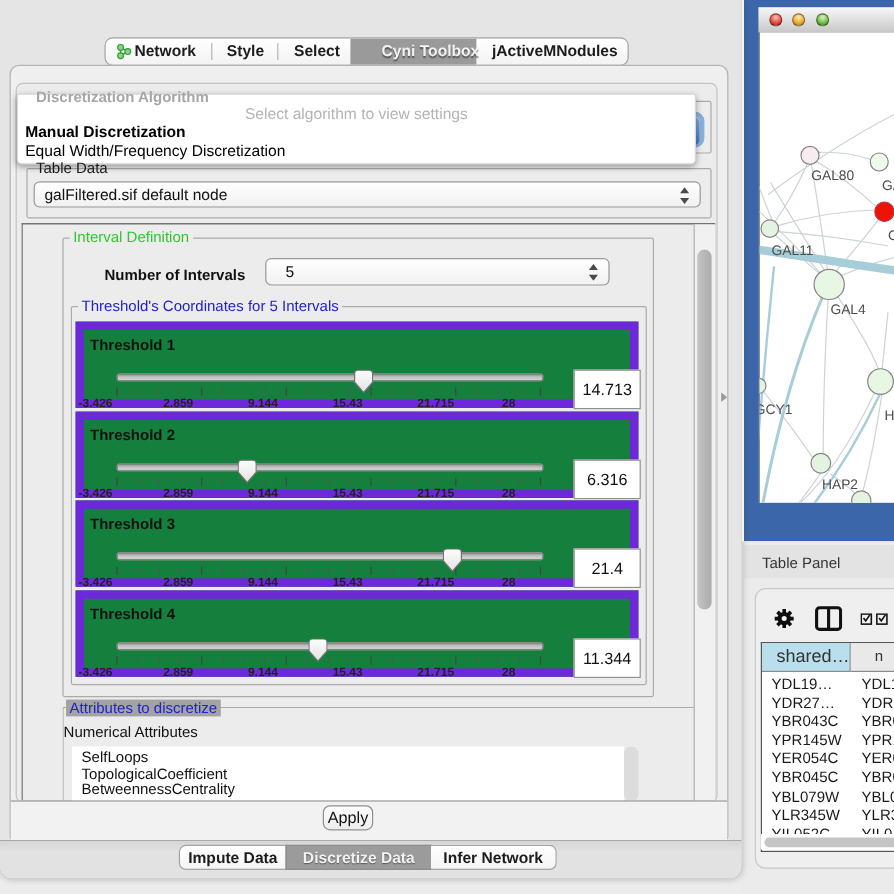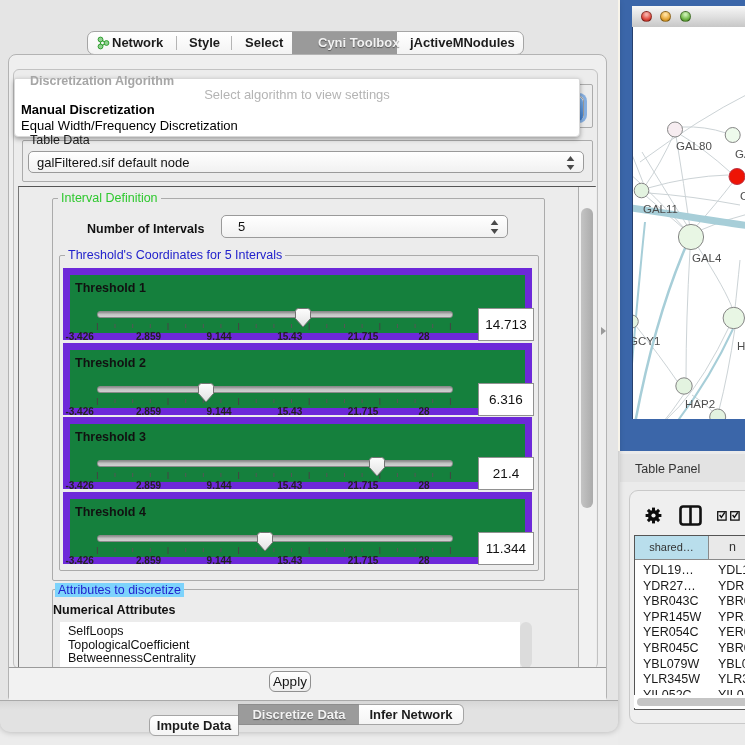--- a/index.html
+++ b/index.html
@@ -173,21 +173,21 @@
     <rect x="0.7" y="0.7" width="8.4" height="8.4" fill="none" stroke="#111" stroke-width="1.3"></rect>
     <path d="M2.6,4 L4.4,6.4 L7.8,1.4" fill="none" stroke="#111" stroke-width="1.4"></path>
     <rect x="13.7" y="0.7" width="8.4" height="8.4" fill="none" stroke="#111" stroke-width="1.3"></rect>
     <path d="M15.6,4 L17.4,6.4 L20.8,1.4" fill="none" stroke="#111" stroke-width="1.4"></path>
   </svg>
 
   <div style="position:absolute;left:4px;top:44px;width:155px;height:173px;background:#fff;
        border:1px solid #555;border-right:none;">
     <div style="position:absolute;left:0;top:0;width:73px;height:23px;background:#b9deec;
          border-right:1px solid #8a8a8a;border-bottom:1px solid #8a8a8a;
-         font-size:11px;color:#333;text-align:center;line-height:23px;">shared…</div>
+         font-size:15px;color:#333;text-align:right;line-height:23px;">shared…</div>
     <div style="position:absolute;left:74px;top:0;width:90px;height:23px;background:#e9e9e9;
          border-bottom:1px solid #8a8a8a;font-size:12.5px;color:#333;">
          <span style="position:absolute;left:20px;top:4px;">n</span>
       </div>
     <div style="position:absolute;left:8px;top:27px;font-size:12.5px;color:#1a1a1a;line-height:15.6px;white-space:pre;">YDL19…
 YDR27…
 YBR043C
 YPR145W
 YER054C
 YBR045C
@@ -434,37 +434,37 @@
             <linearGradient id="tg304" x1="0" y1="0" x2="0" y2="1">
           <stop offset="0" stop-color="#fdfdfd"></stop>
               <stop offset="1" stop-color="#e2e2e2"></stop>
             </linearGradient>
           </defs>
         <path d="M0.5,3.5 Q0.5,0.5 3.5,0.5 L12.5,0.5 Q15.5,0.5 15.5,3.5 L15.5,10.5 L8,19 L0.5,10.5 Z" fill="url(#tg304)" stroke="#737373"></path>
       </svg>
       <div class="vbox">11.344</div>
     </div>
 
-    <div class="gtitle" id="attrtitle" style="left:36px;top:396px;background:#7dd3fc;padding:0 3px;">Attributes to discretize</div>
+    <div class="gtitle" id="attrtitle" style="left:36px;top:396px;background:#a3a3a3;padding:0 3px;">Attributes to discretize</div>
     <div class="group" style="left:33px;top:402px;width:541px;height:90px;border-bottom:none;"></div>
-    <div style="position:absolute;left:34px;top:416px;font-size:12.5px;font-weight:bold;color:#111;">Numerical Attributes</div>
+    <div style="position:absolute;left:34px;top:416px;font-size:12.5px;font-weight:normal;color:#111;">Numerical Attributes</div>
     <div id="attrlist">
       <div>SelfLoops</div>
       <div>TopologicalCoefficient</div>
       <div>BetweennessCentrality</div>
     </div>
     <div id="attrsb"></div>
     <div id="vsb">
         <div id="vsbthumb"></div>
       </div>
   </div>
   <div id="applybar"></div>
   <div id="applybtn">Apply</div>
   <div id="botstrip">
-    <div class="seg bt" style="left:149px;top:14px;width:88px;border-radius:6px 0 0 6px;">Impute Data</div>
+    <div class="seg bt" style="left:149px;top:3px;width:88px;border-radius:6px 0 0 6px;">Impute Data</div>
     <div class="seg sel bt" style="left:238px;top:3px;width:120px;">Discretize Data</div>
     <div class="seg bt" style="left:359px;top:3px;width:104px;border-left:none;border-radius:0 6px 6px 0;">Infer Network</div>
   </div>
   <div style="position:absolute;left:601px;top:327px;width:0;height:0;
        border-top:4px solid transparent;border-bottom:4px solid transparent;border-left:5px solid #9a9a9a;"></div>
   <div id="dalgtitle">Discretization Algorithm</div>
   <div id="popup">
     <div class="p0">Select algorithm to view settings</div>
     <div class="p1">Manual Discretization</div>
     <div class="p2">Equal Width/Frequency Discretization</div>

